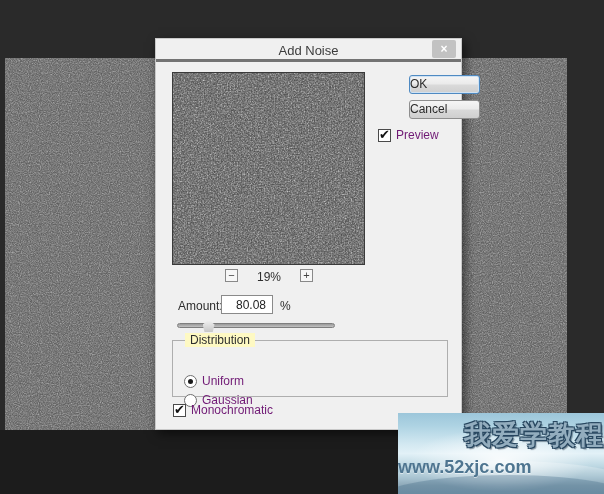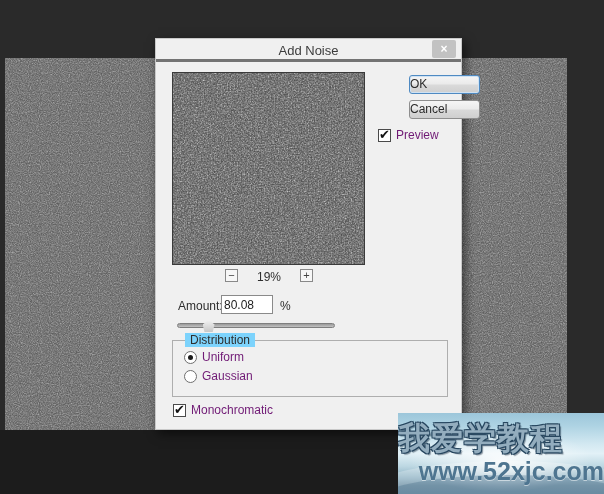--- a/index.html
+++ b/index.html
@@ -61,21 +61,21 @@
   .zoom-level {
     position: absolute; left: 86px; top: 231px; width: 54px;
     text-align: center; font-size: 12px; color: #2e2e2e;
   }
   
   .amount-label { position: absolute; left: 22px; top: 260px; color: #2e2e2e; }
   .amount-input {
     position: absolute; left: 65px; top: 256px; width: 52px; height: 19px;
     border: 1px solid #8a8a8a; background: #ffffff;
     font-family: "Liberation Sans", "DejaVu Sans", sans-serif;
-    font-size: 12px; color: #222; padding: 0 0 0 2px;
+    font-size: 12px; color: #222; padding: 0 0 0 14px;
   }
   .amount-unit { position: absolute; left: 124px; top: 260px; color: #2e2e2e; }
   
   .slider {
     position: absolute; left: 21px; top: 281px; width: 158px; height: 12px;
     cursor: pointer;
   }
   .slider-track {
     position: absolute; left: 0; top: 3px; width: 100%; height: 5px;
     background: linear-gradient(#9a9a9a, #c2c2c2);
@@ -87,23 +87,23 @@
     clip-path: polygon(50% 0%, 100% 38%, 84% 100%, 16% 100%, 0% 38%);
     filter: drop-shadow(0 0 1px #6a6a6a);
   }
   
   .group {
     position: absolute; left: 16px; top: 301px; width: 276px; height: 57px;
     border: 1px solid #aeaeae;
   }
   .group-legend {
     position: absolute; left: 12px; top: -8px; padding: 0 5px;
-    background: #7dd3fc; color: #2e2e2e;
-  }
-  .radio-row { position: absolute; left: 11px; height: 14px; display: flex; align-items: center; cursor: pointer; }
+    background: #fef9c3; color: #2e2e2e;
+  }
+  .radio-row { position: absolute; left: 11px; height: 14px; display: flex; align-items: center; cursor: pointer; margin-top: 24px; }
   .radio-row.row-0 { top: 9px; }
   .radio-row.row-1 { top: 28px; }
   .radio {
     width: 13px; height: 13px; border-radius: 50%;
     border: 1px solid #6f6f6f; background: #ffffff;
     margin-right: 5px; position: relative;
   }
   .radio .dot {
     position: absolute; left: 3px; top: 3px; width: 5px; height: 5px;
     border-radius: 50%; background: #1a1a1a; visibility: hidden;
@@ -144,28 +144,28 @@
     overflow: hidden; z-index: 30;
   }
   .wm-wave {
     position: absolute; left: -30px; width: 280px; height: 60px;
     border-radius: 50%;
   }
   .wm-wave.w1 { top: 48px; background: rgba(255,255,255,0.25); }
   .wm-wave.w2 { top: 62px; background: rgba(60,100,130,0.30); }
   .wm-title {
     position: absolute; left: 0; top: 4px; width: 100%;
-    text-align: left; font-size: 32px; font-weight: bold; letter-spacing: 1px;
+    text-align: right; font-size: 27px; font-weight: bold; letter-spacing: 1px;
     color: #93adbe;
     text-shadow: -1px -1px 0 #27465f, 1px -1px 0 #27465f,
                  -1px 1px 0 #27465f, 1px 1px 0 #27465f, 2px 2px 1px rgba(15,35,55,0.45);
   }
   .wm-url {
     position: absolute; left: 0; top: 44px; width: 100%;
-    text-align: right; font-size: 25px; font-weight: bold; color: #4e7590;
+    text-align: left; font-size: 18px; font-weight: bold; color: #4e7590;
     text-shadow: 0 1px 0 rgba(255,255,255,0.5);
   }
 </style>
 </head>
 <body>
 
 <svg width="0" height="0" style="position:absolute" aria-hidden="true">
   <defs>
     <filter id="canvasNoiseF" x="0" y="0" width="100%" height="100%">
       <feTurbulence type="fractalNoise" baseFrequency="0.9" numOctaves="2" seed="4" stitchTiles="stitch"></feTurbulence>

